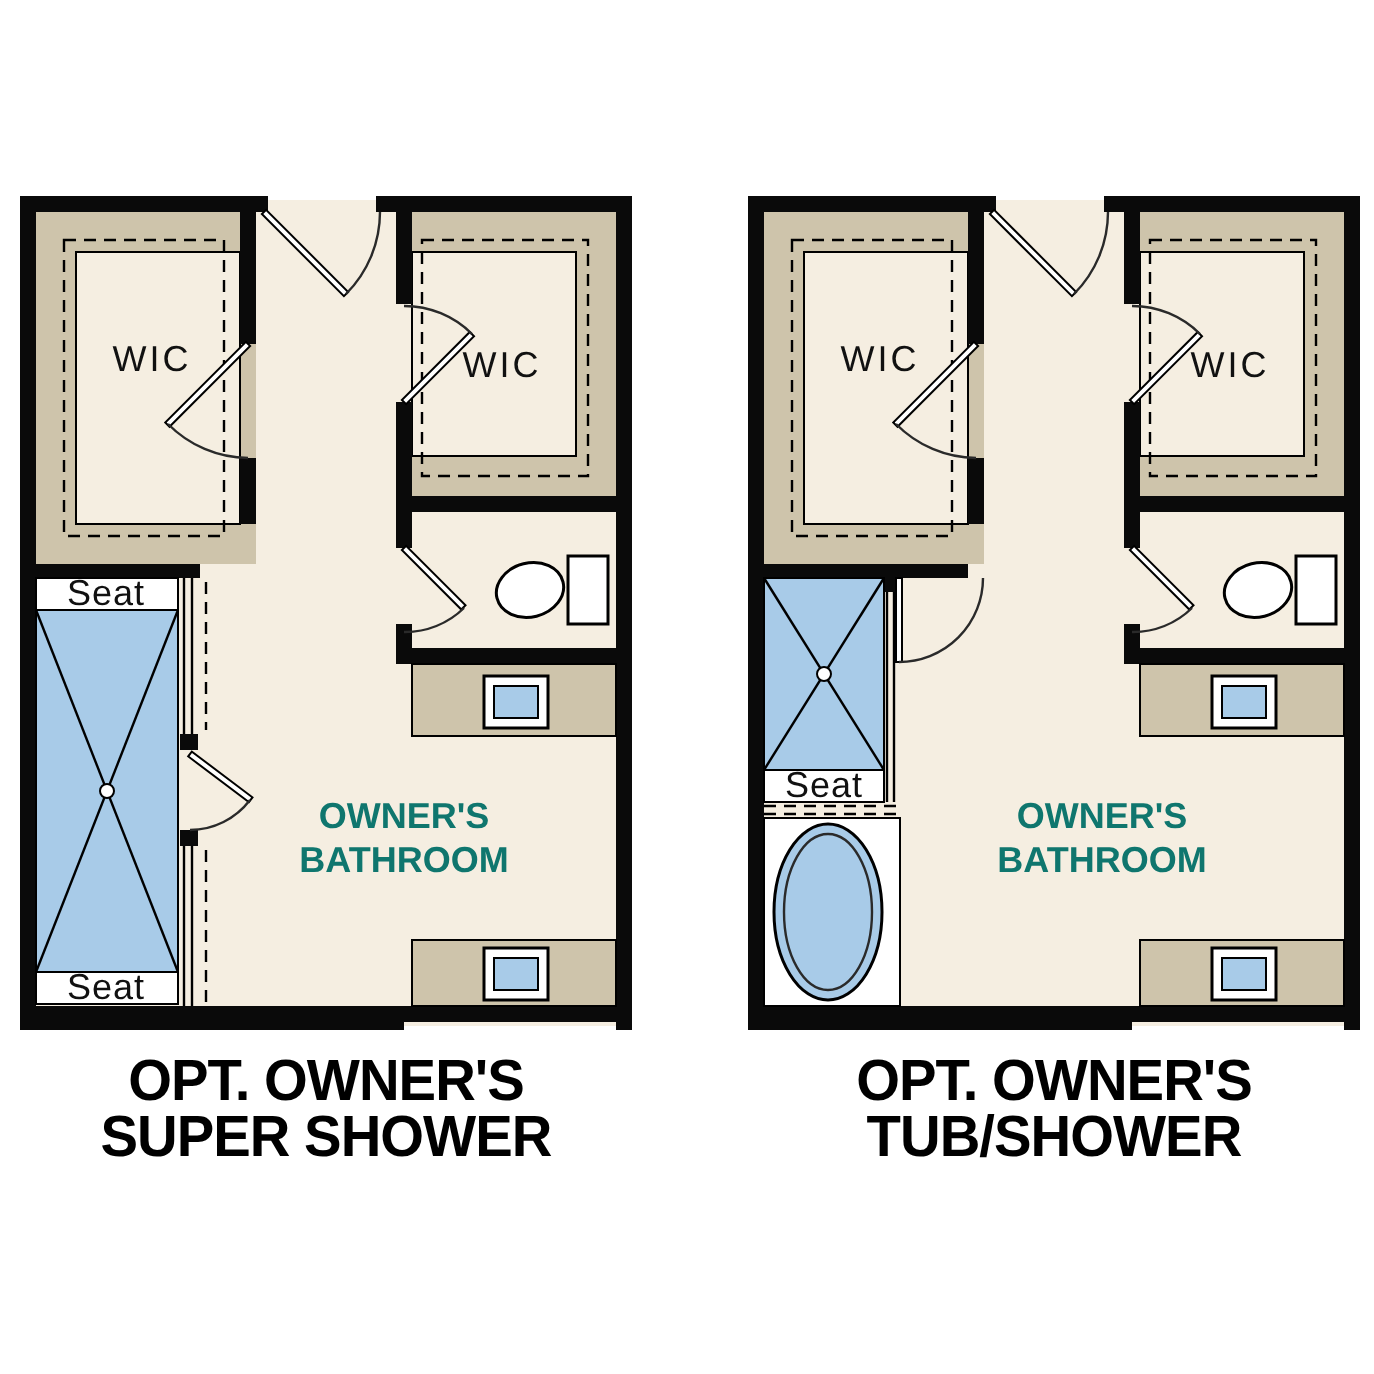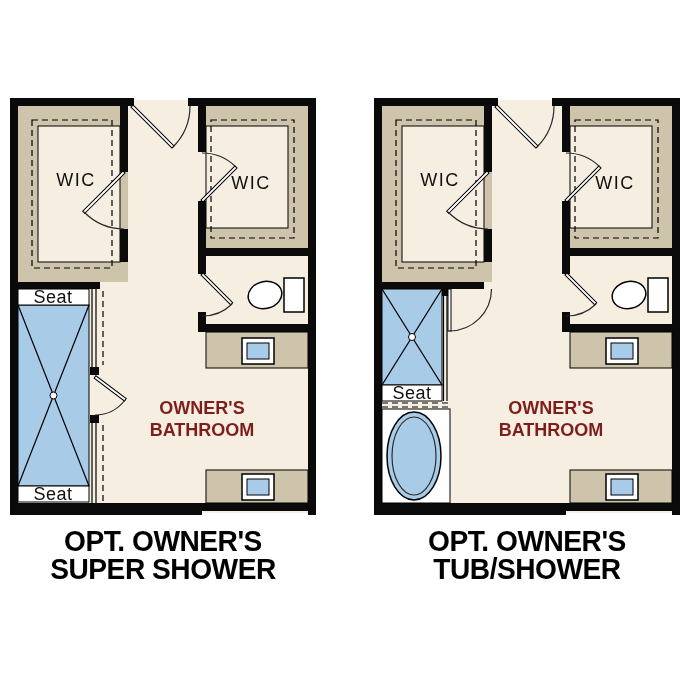--- a/index.html
+++ b/index.html
@@ -5,21 +5,21 @@
   html,body{margin:0;padding:0;}
   body{
     width:687px;height:687px;position:relative;background:#ffffff;
     font-family:"Liberation Sans", sans-serif;overflow:hidden;
   }
   .plan{position:absolute;width:344px;height:417px;}
   .plan svg{position:absolute;left:0;top:0;}
   .lbl{position:absolute;transform:translate(-50%,-50%);white-space:nowrap;color:#111;}
   .lbl-wic{font-size:18px;letter-spacing:1.5px;}
   .lbl-seat{font-size:18px;letter-spacing:0.5px;}
-  .lbl-bath{font-weight:bold;font-size:18px;line-height:22px;text-align:center;color:#7f1d1d;}
+  .lbl-bath{font-weight:bold;font-size:18px;line-height:22px;text-align:center;color:#0f766e;}
   .title{
     position:absolute;width:306px;text-align:center;font-weight:bold;
     font-size:29px;line-height:28px;color:#000;letter-spacing:-0.5px;
     transform:scaleX(0.97);
   }
   
   .floor{fill:var(--floor-color,#f5eee1);}
   .tan{fill:var(--shelf-color,#cec4ab);}
   .blue{fill:var(--fixture-color,#a8cbe8);}
   .white{fill:#ffffff;}

